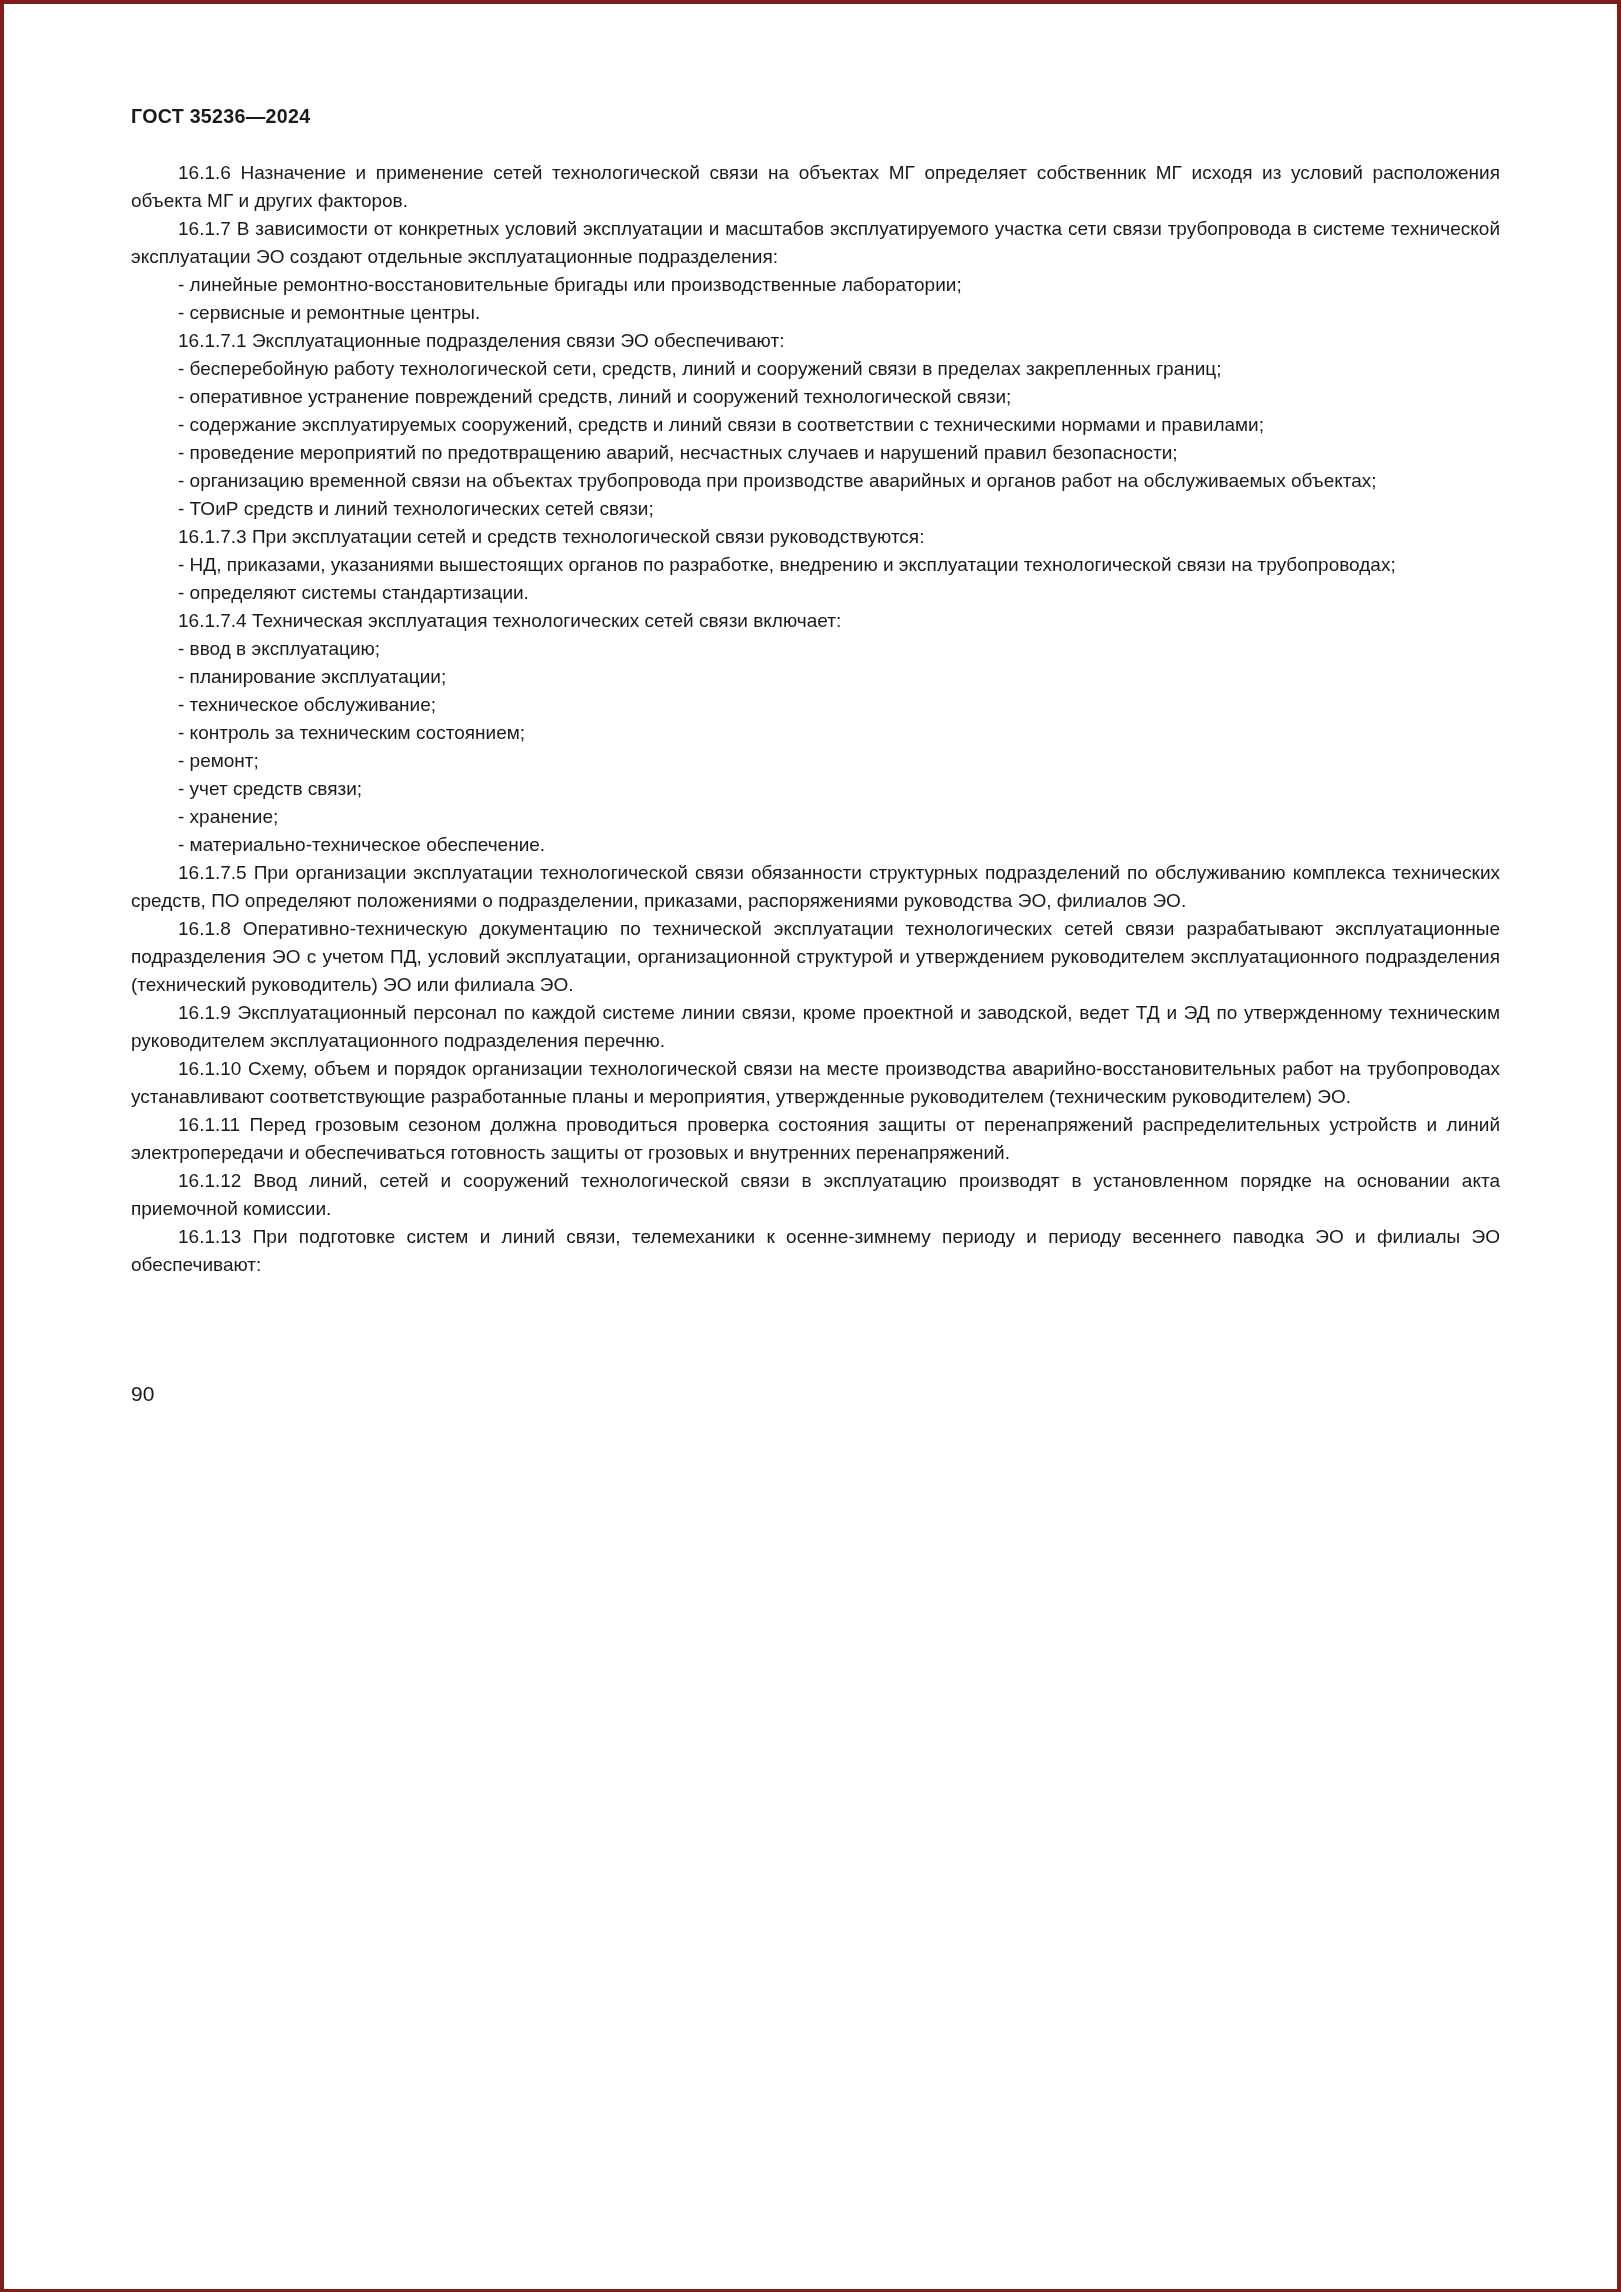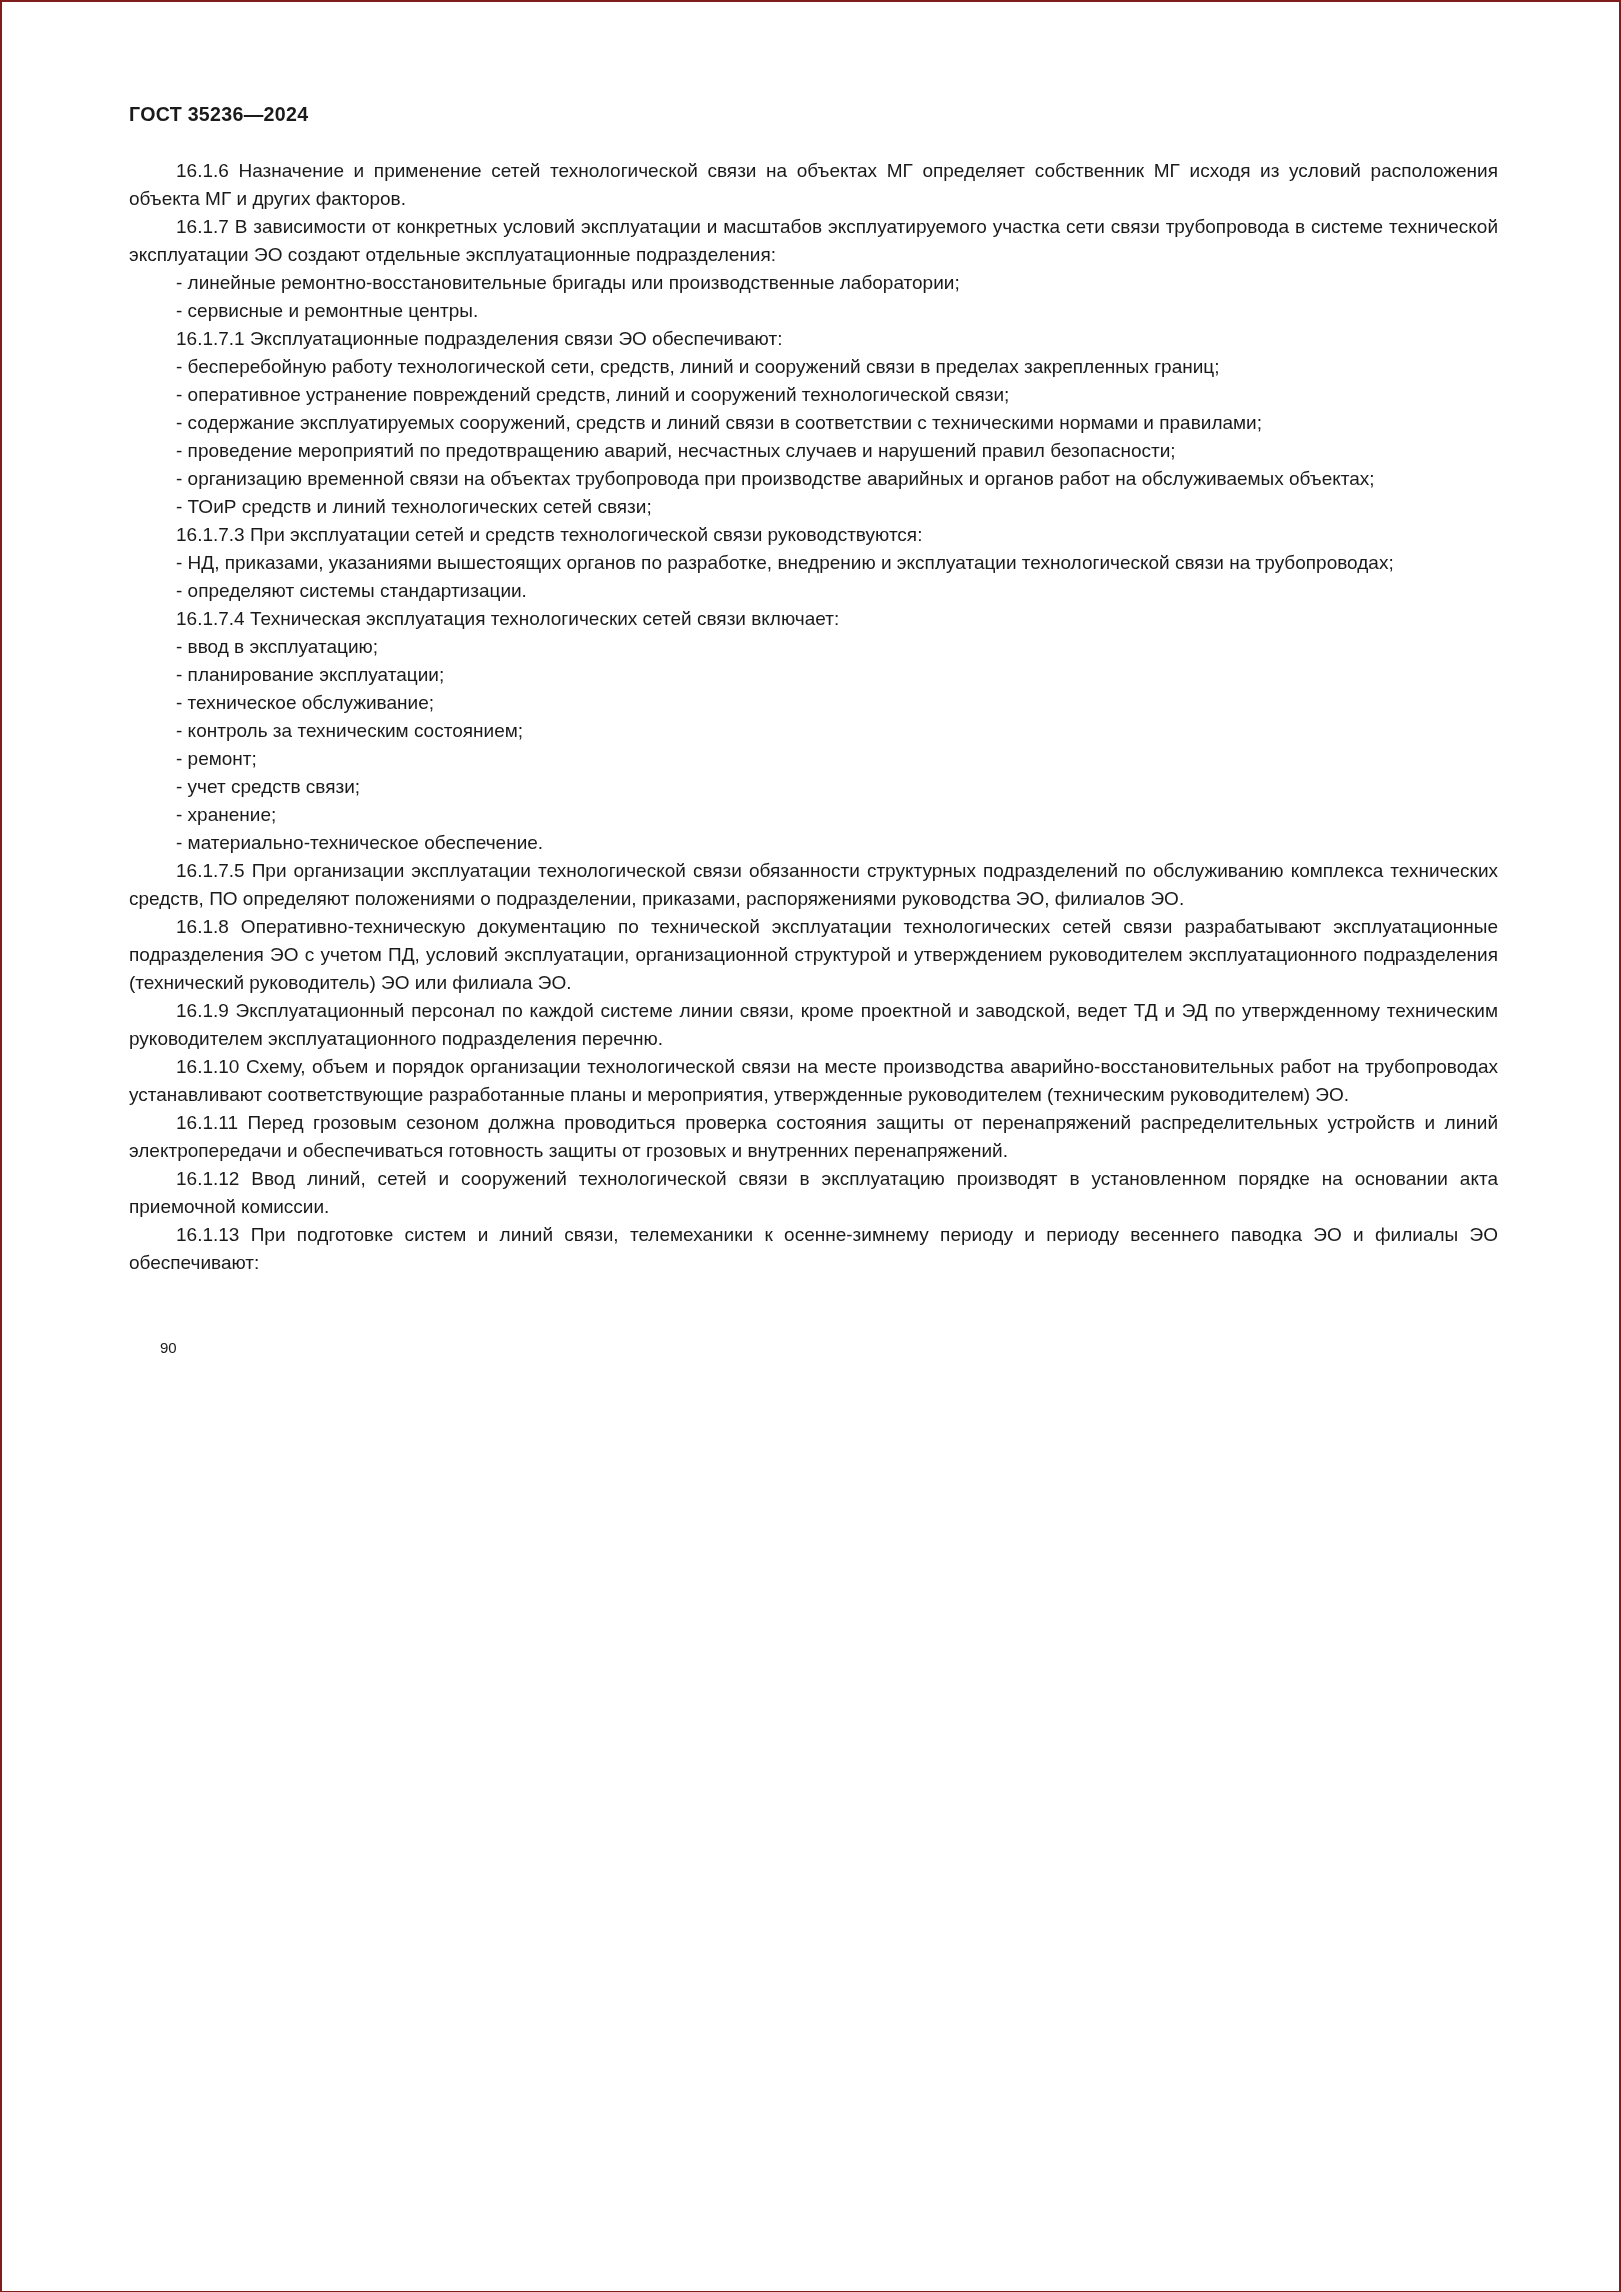--- a/index.html
+++ b/index.html
@@ -2,21 +2,21 @@
 <html><head>
 <meta charset="utf-8">
 <style>
   * { margin: 0; padding: 0; box-sizing: border-box; }
   html, body { background: #ffffff; }
   .page {
     position: relative;
     width: 1621px;
     height: 2293px;
     background: #ffffff;
-    border: 2px solid #7f1d1d;
+    border: 4px solid #7f1d1d;
     font-family: "Liberation Sans", sans-serif;
     color: #1a1a1a;
     overflow: hidden;
   }
   .content {
     position: absolute;
     left: 127px;
     top: 101px;
     width: 1369px;
   }
@@ -29,24 +29,23 @@
   }
   .body-text p {
     font-size: 19px;
     line-height: 28px;
     text-align: justify;
     text-indent: 47px;
   }
   .page-number {
     position: absolute;
     left: 127px;
-    top: 1332px;
-    font-size: 15px;
+    top: 1376px;
+    font-size: 21px;
     line-height: 27.4px;
-    margin-left: 31px;
   }
 </style>
 </head>
 <body>
 
 <div class="page">
   <div class="content">
     <div class="doc-header">ГОСТ 35236—2024</div>
     <div class="body-text">
         <p>16.1.6 Назначение и применение сетей технологической связи на объектах МГ определяет собственник МГ исходя из условий расположения объекта МГ и других факторов.</p>

